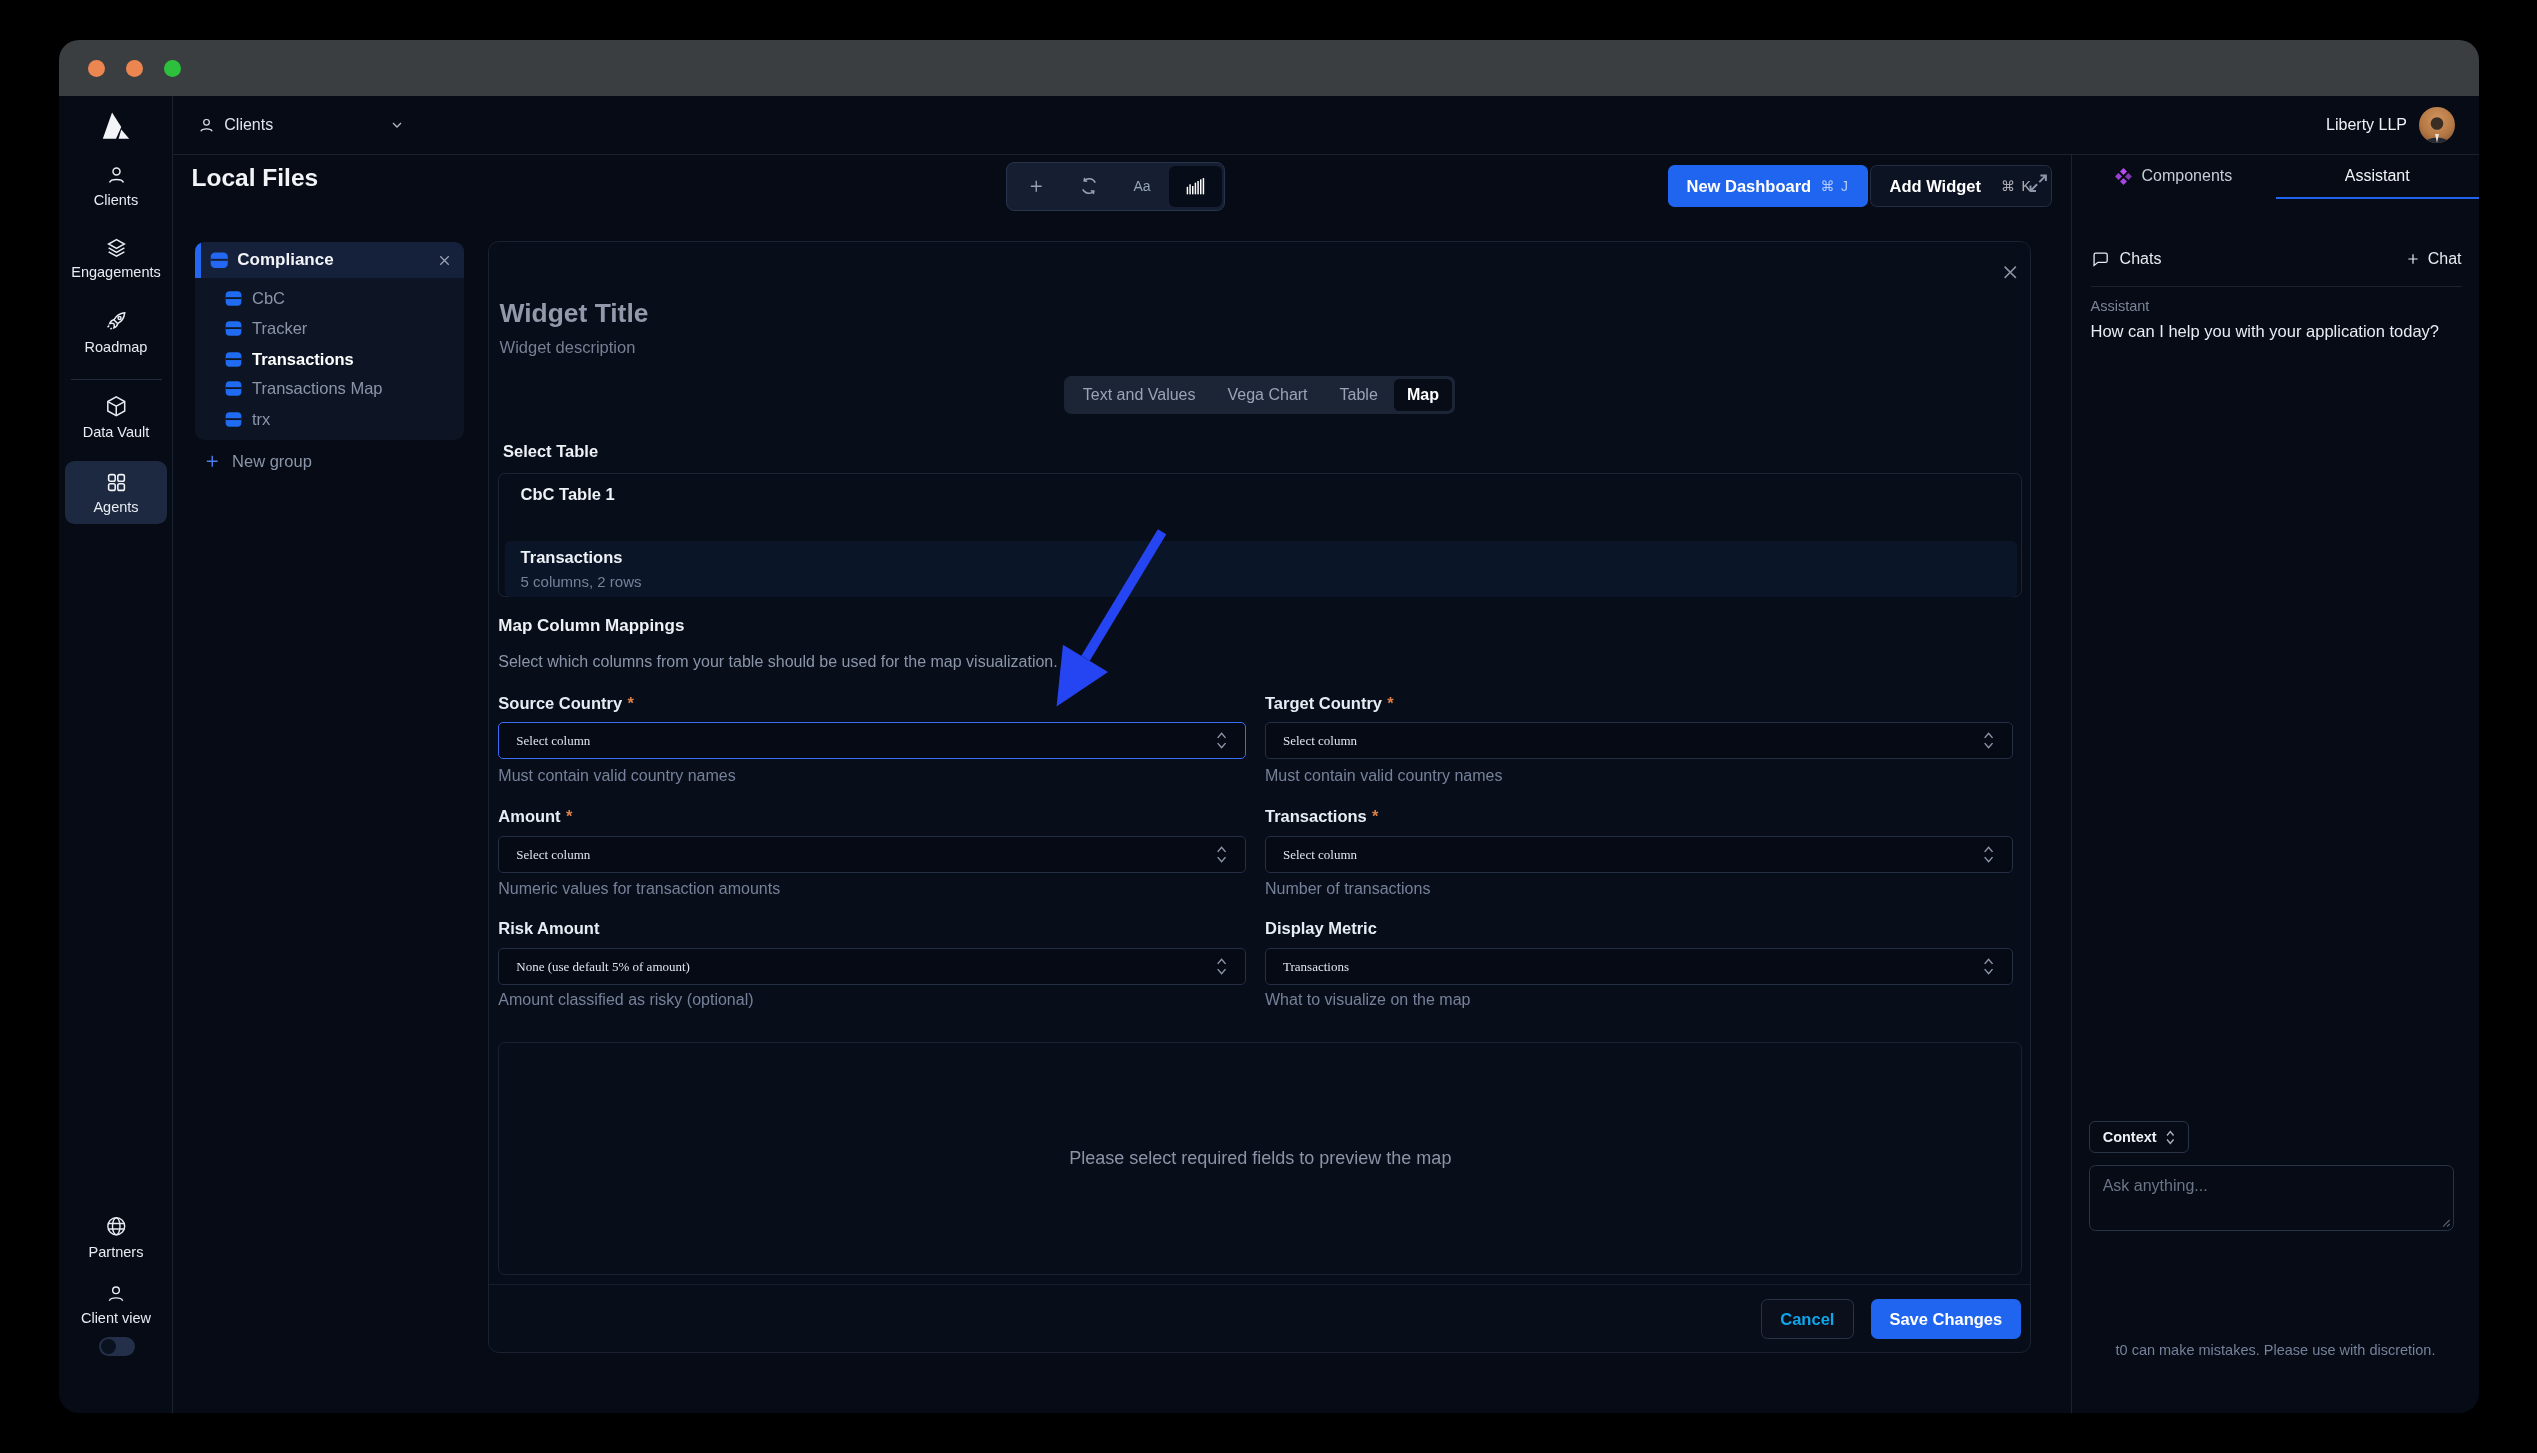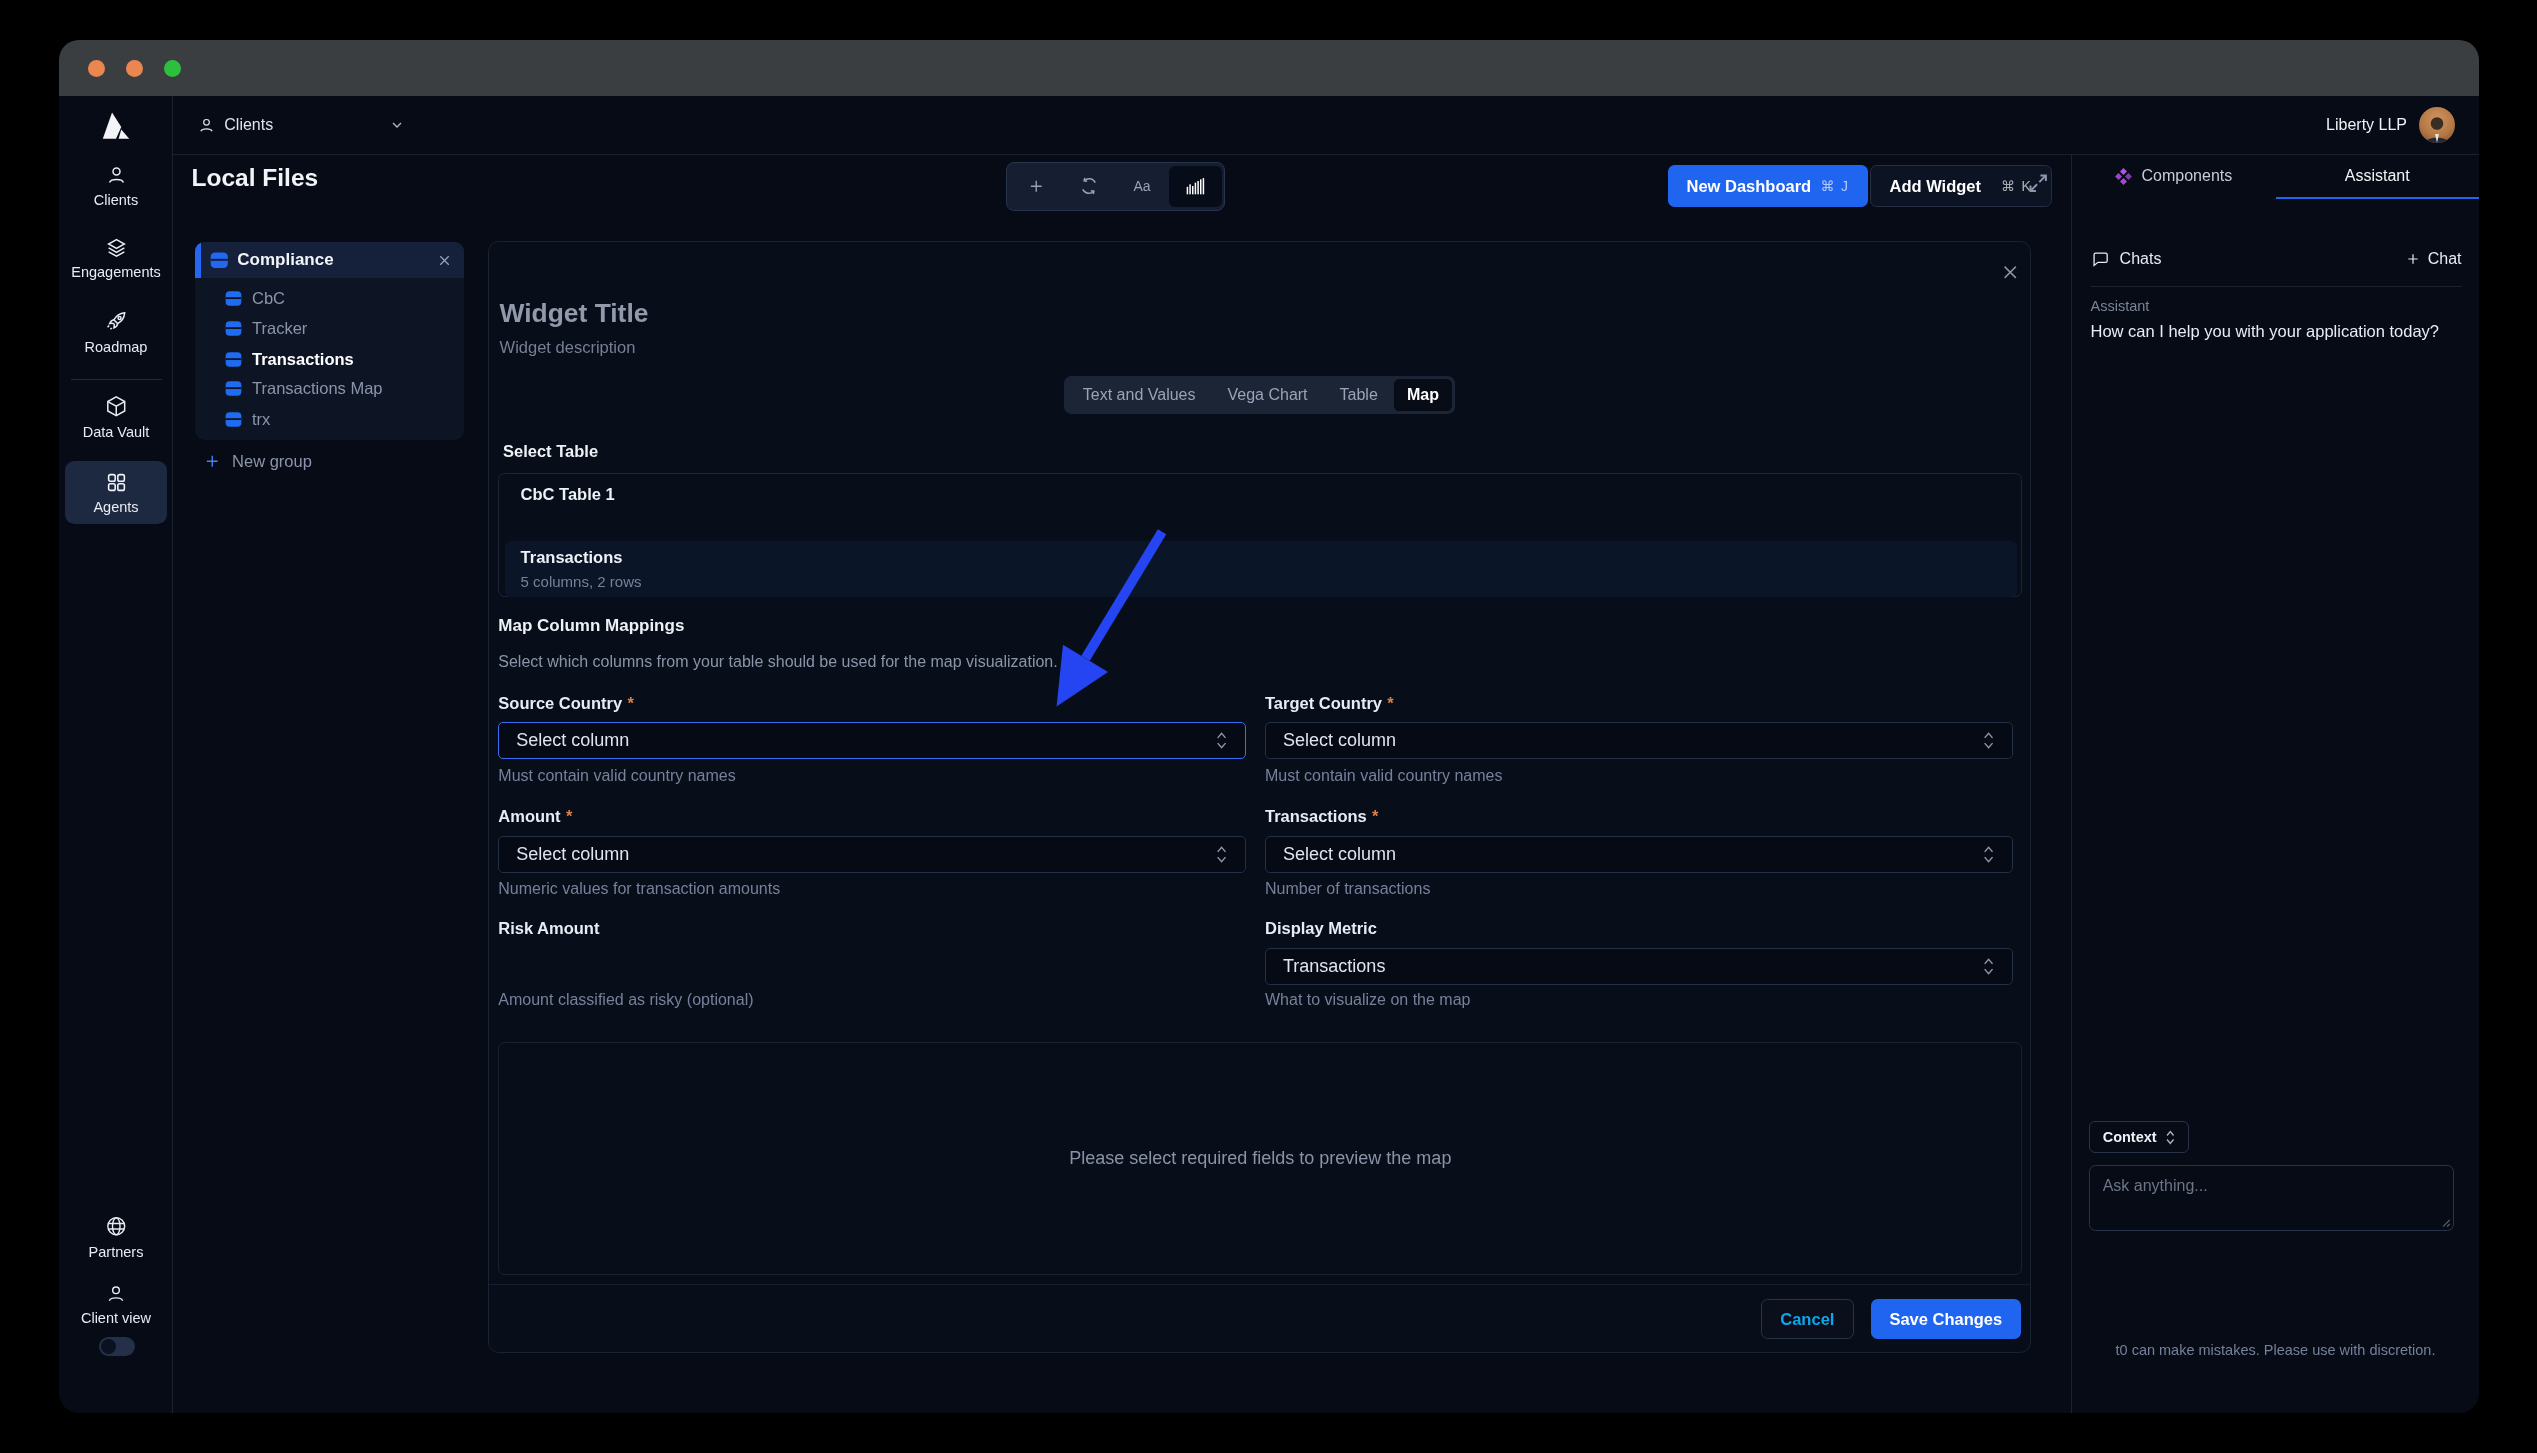--- a/index.html
+++ b/index.html
@@ -78,21 +78,21 @@
   .table-picker { position:absolute; left:9.3px; top:231px; width:1524px; height:124px;
     border:1.3px solid #1c2534; border-radius:6.6px; padding:4px 5.3px; }
   .trow { position:absolute; left:5.3px; width:1512px; height:56px; border-radius:5.3px; padding:7.3px 0 0 16px; }
   .trow .tname { font-size:16.5px; font-weight:bold; color:#eef1f6; }
   .trow .tmeta { font-size:15px; color:#76819a; margin-top:6px; }
   .trow.selected { background:#0b1528; }
   .m-sub { position:absolute; left:9.3px; top:411px; font-size:16px; color:#8b95a9; }
   .flabel { position:absolute; font-size:16.5px; font-weight:bold; color:#e8ecf4; }
   .req { color:#dd8047; margin-left:5.3px; }
   .select { position:absolute; height:37px; background:#050a14; border:1.3px solid #242e45; border-radius:5px;
-    display:flex; align-items:center; padding:0 17px; font-size:18px; color:#dfe4ee; }
+    display:flex; align-items:center; padding:0 17px; font-size:13px; color:#dfe4ee;font-family:Liberation Serif, serif; }
   .select.focused { border-color:#3a6cf5; }
   .select .ud { margin-left:auto; color:#8e97ab; display:flex; }
   .helper { position:absolute; font-size:16px; color:#76819a; }
   .preview { position:absolute; left:9.3px; top:800px; width:1524px; height:233px; border:1.3px solid #1a2232;
     border-radius:6.6px; display:flex; align-items:center; justify-content:center; }
   .preview span { font-size:18px; color:#8b93a6; }
   .mfooter { position:absolute; left:0; top:1042px; width:100%; border-top:1.3px solid #161e2d; }
   .factions { position:absolute; right:9.3px; top:1057px; display:flex; gap:17px; }
   .fbtn { height:40px; padding:0 18.5px; border-radius:6.6px; font-size:16.5px; font-weight:bold;
     display:inline-flex; align-items:center; }
@@ -416,20 +416,29 @@
           <span class="ud">
               <svg width="13.2" height="21" viewBox="0 0 20 32" fill="none" stroke="currentColor" stroke-width="2.2">
                 <polyline points="4,12 10,5 16,12"></polyline>
                 <polyline points="4,20 10,27 16,20"></polyline>
               </svg>
             </span>
         </div>
         <div class="helper" style="left:776px;top:638px;">Number of transactions</div>
 
         <div class="flabel" style="left:9.3px;top:677px;"><span>Risk Amount</span></div>
+        <div class="select" style="left:9.3px;top:706px;width:748px;">
+          <span>None (use default 5% of amount)</span>
+          <span class="ud">
+              <svg width="13.2" height="21" viewBox="0 0 20 32" fill="none" stroke="currentColor" stroke-width="2.2">
+                <polyline points="4,12 10,5 16,12"></polyline>
+                <polyline points="4,20 10,27 16,20"></polyline>
+              </svg>
+            </span>
+        </div>
         <div class="helper" style="left:9.3px;top:749px;">Amount classified as risky (optional)</div>
 
         <div class="flabel" style="left:776px;top:677px;"><span>Display Metric</span></div>
         <div class="select" style="left:776px;top:706px;width:748px;">
           <span>Transactions</span>
           <span class="ud">
               <svg width="13.2" height="21" viewBox="0 0 20 32" fill="none" stroke="currentColor" stroke-width="2.2">
                 <polyline points="4,12 10,5 16,12"></polyline>
                 <polyline points="4,20 10,27 16,20"></polyline>
               </svg>

